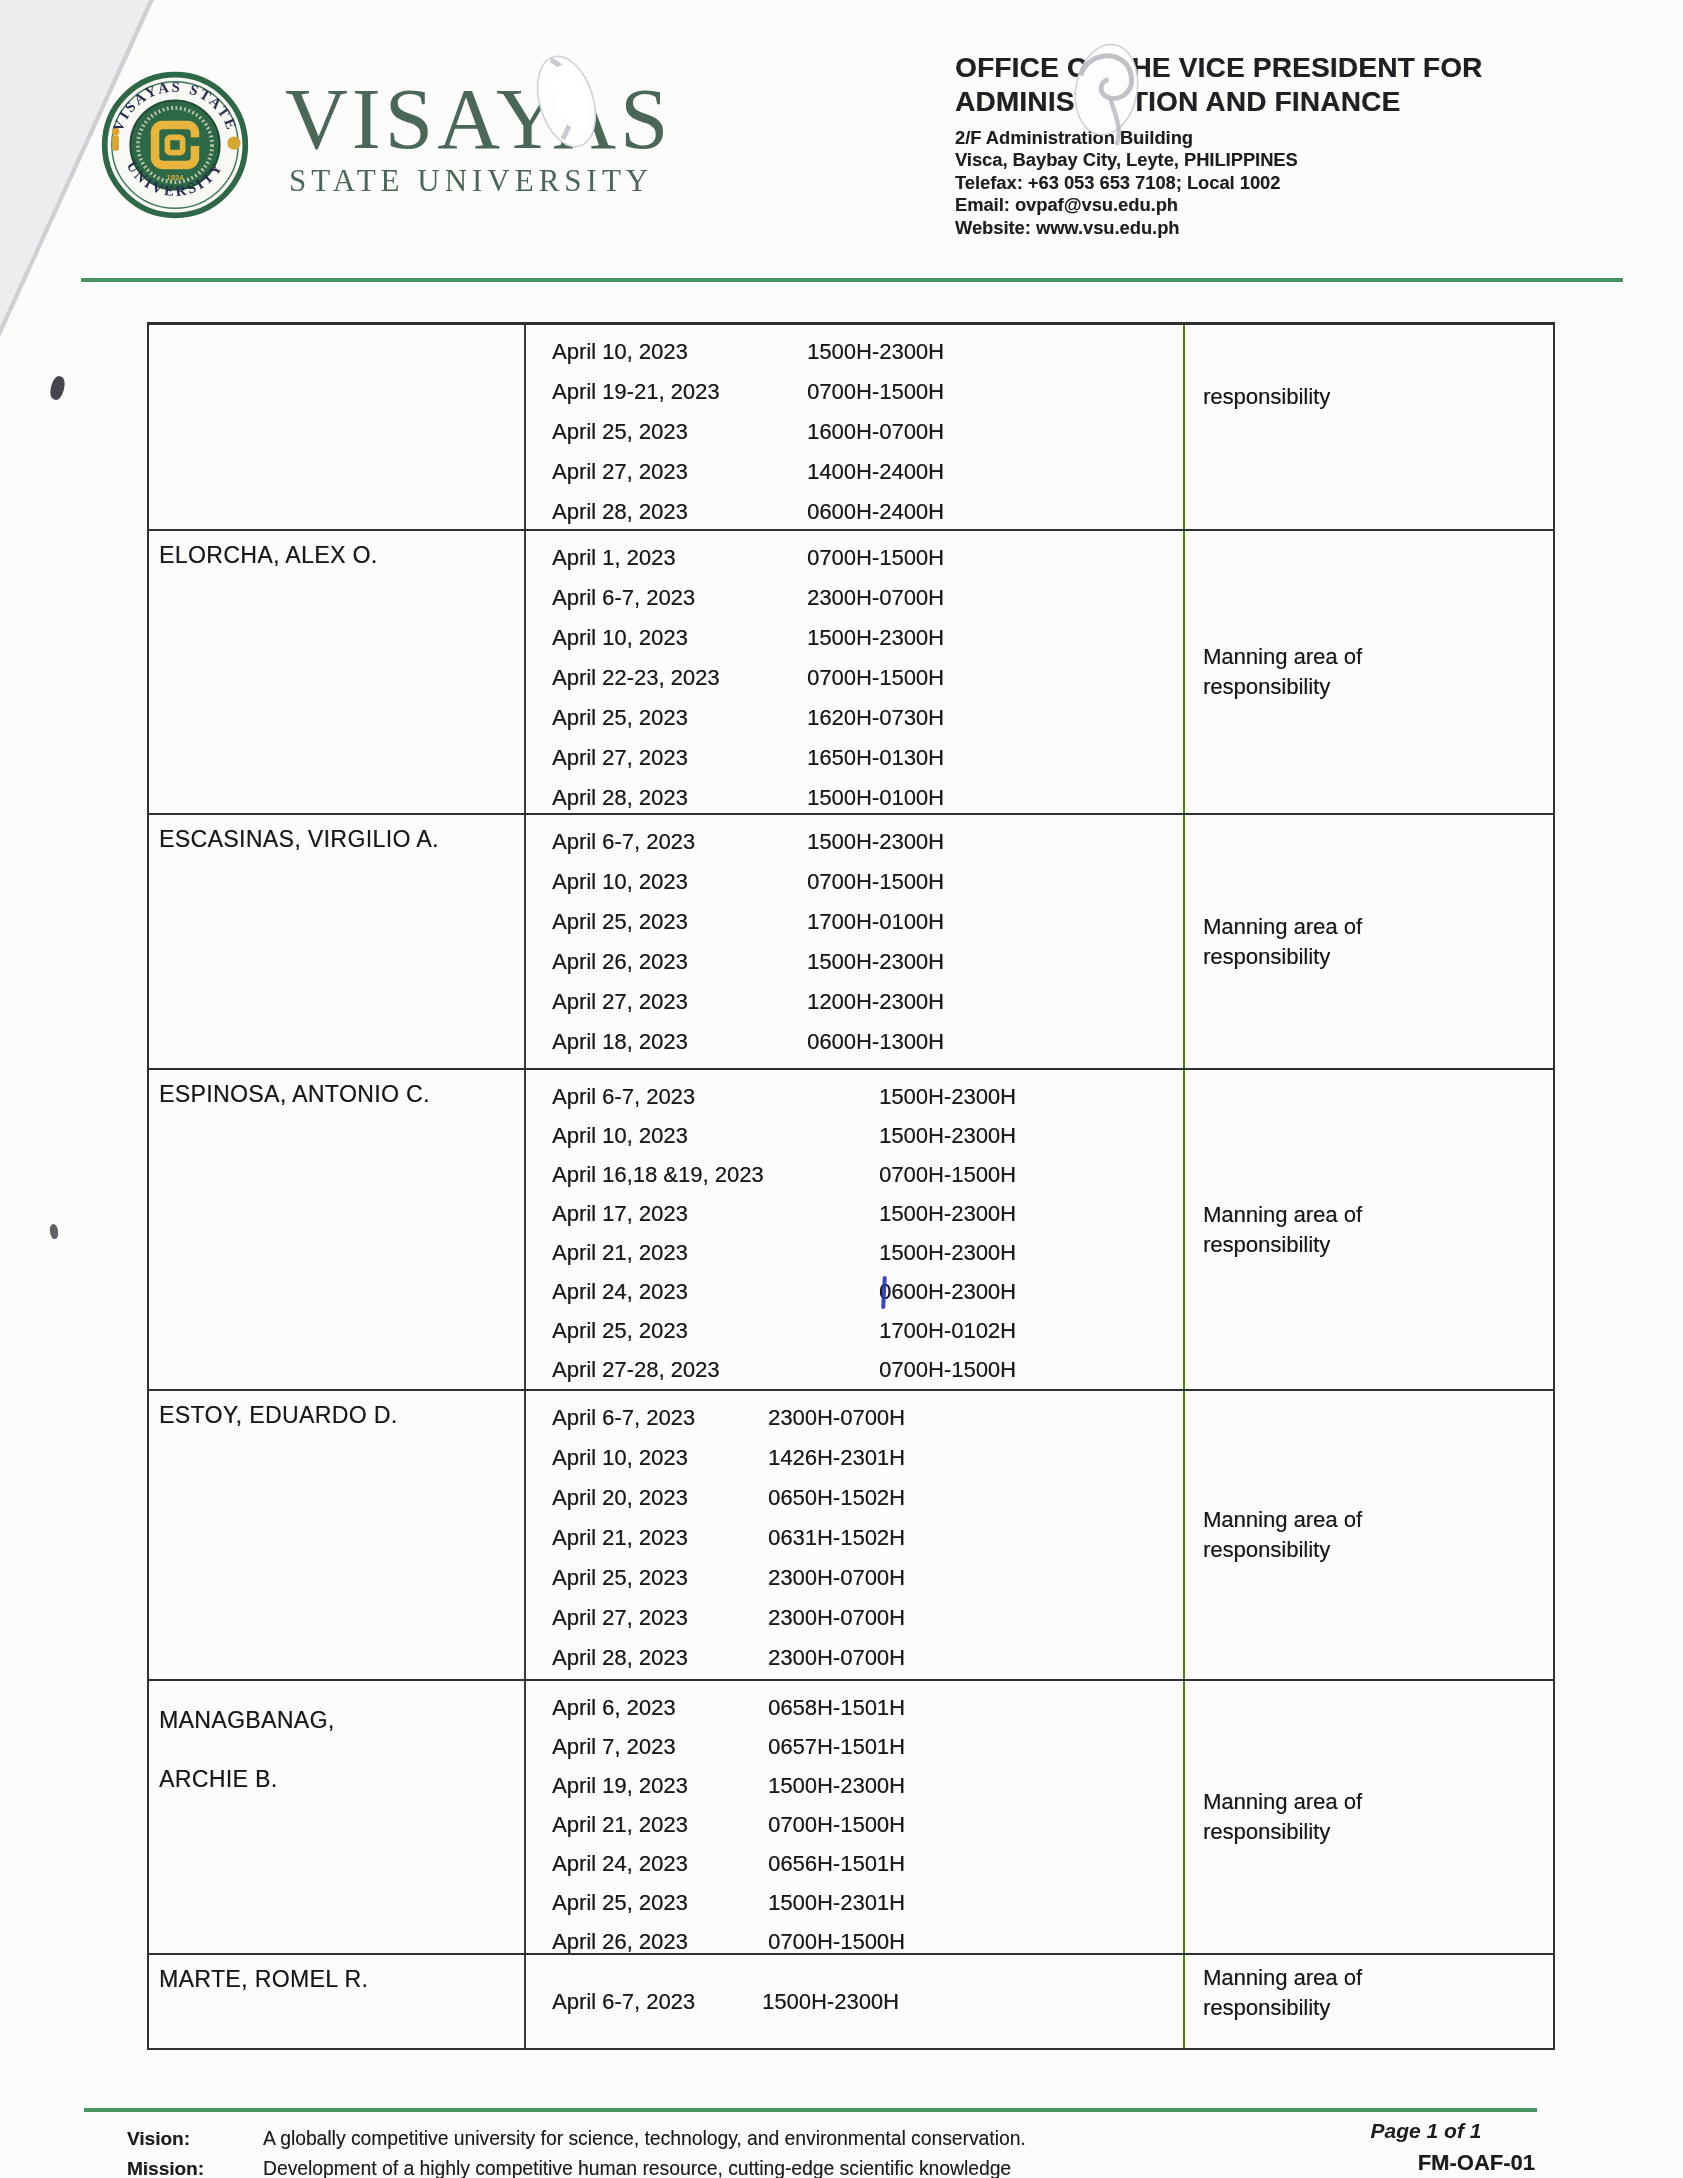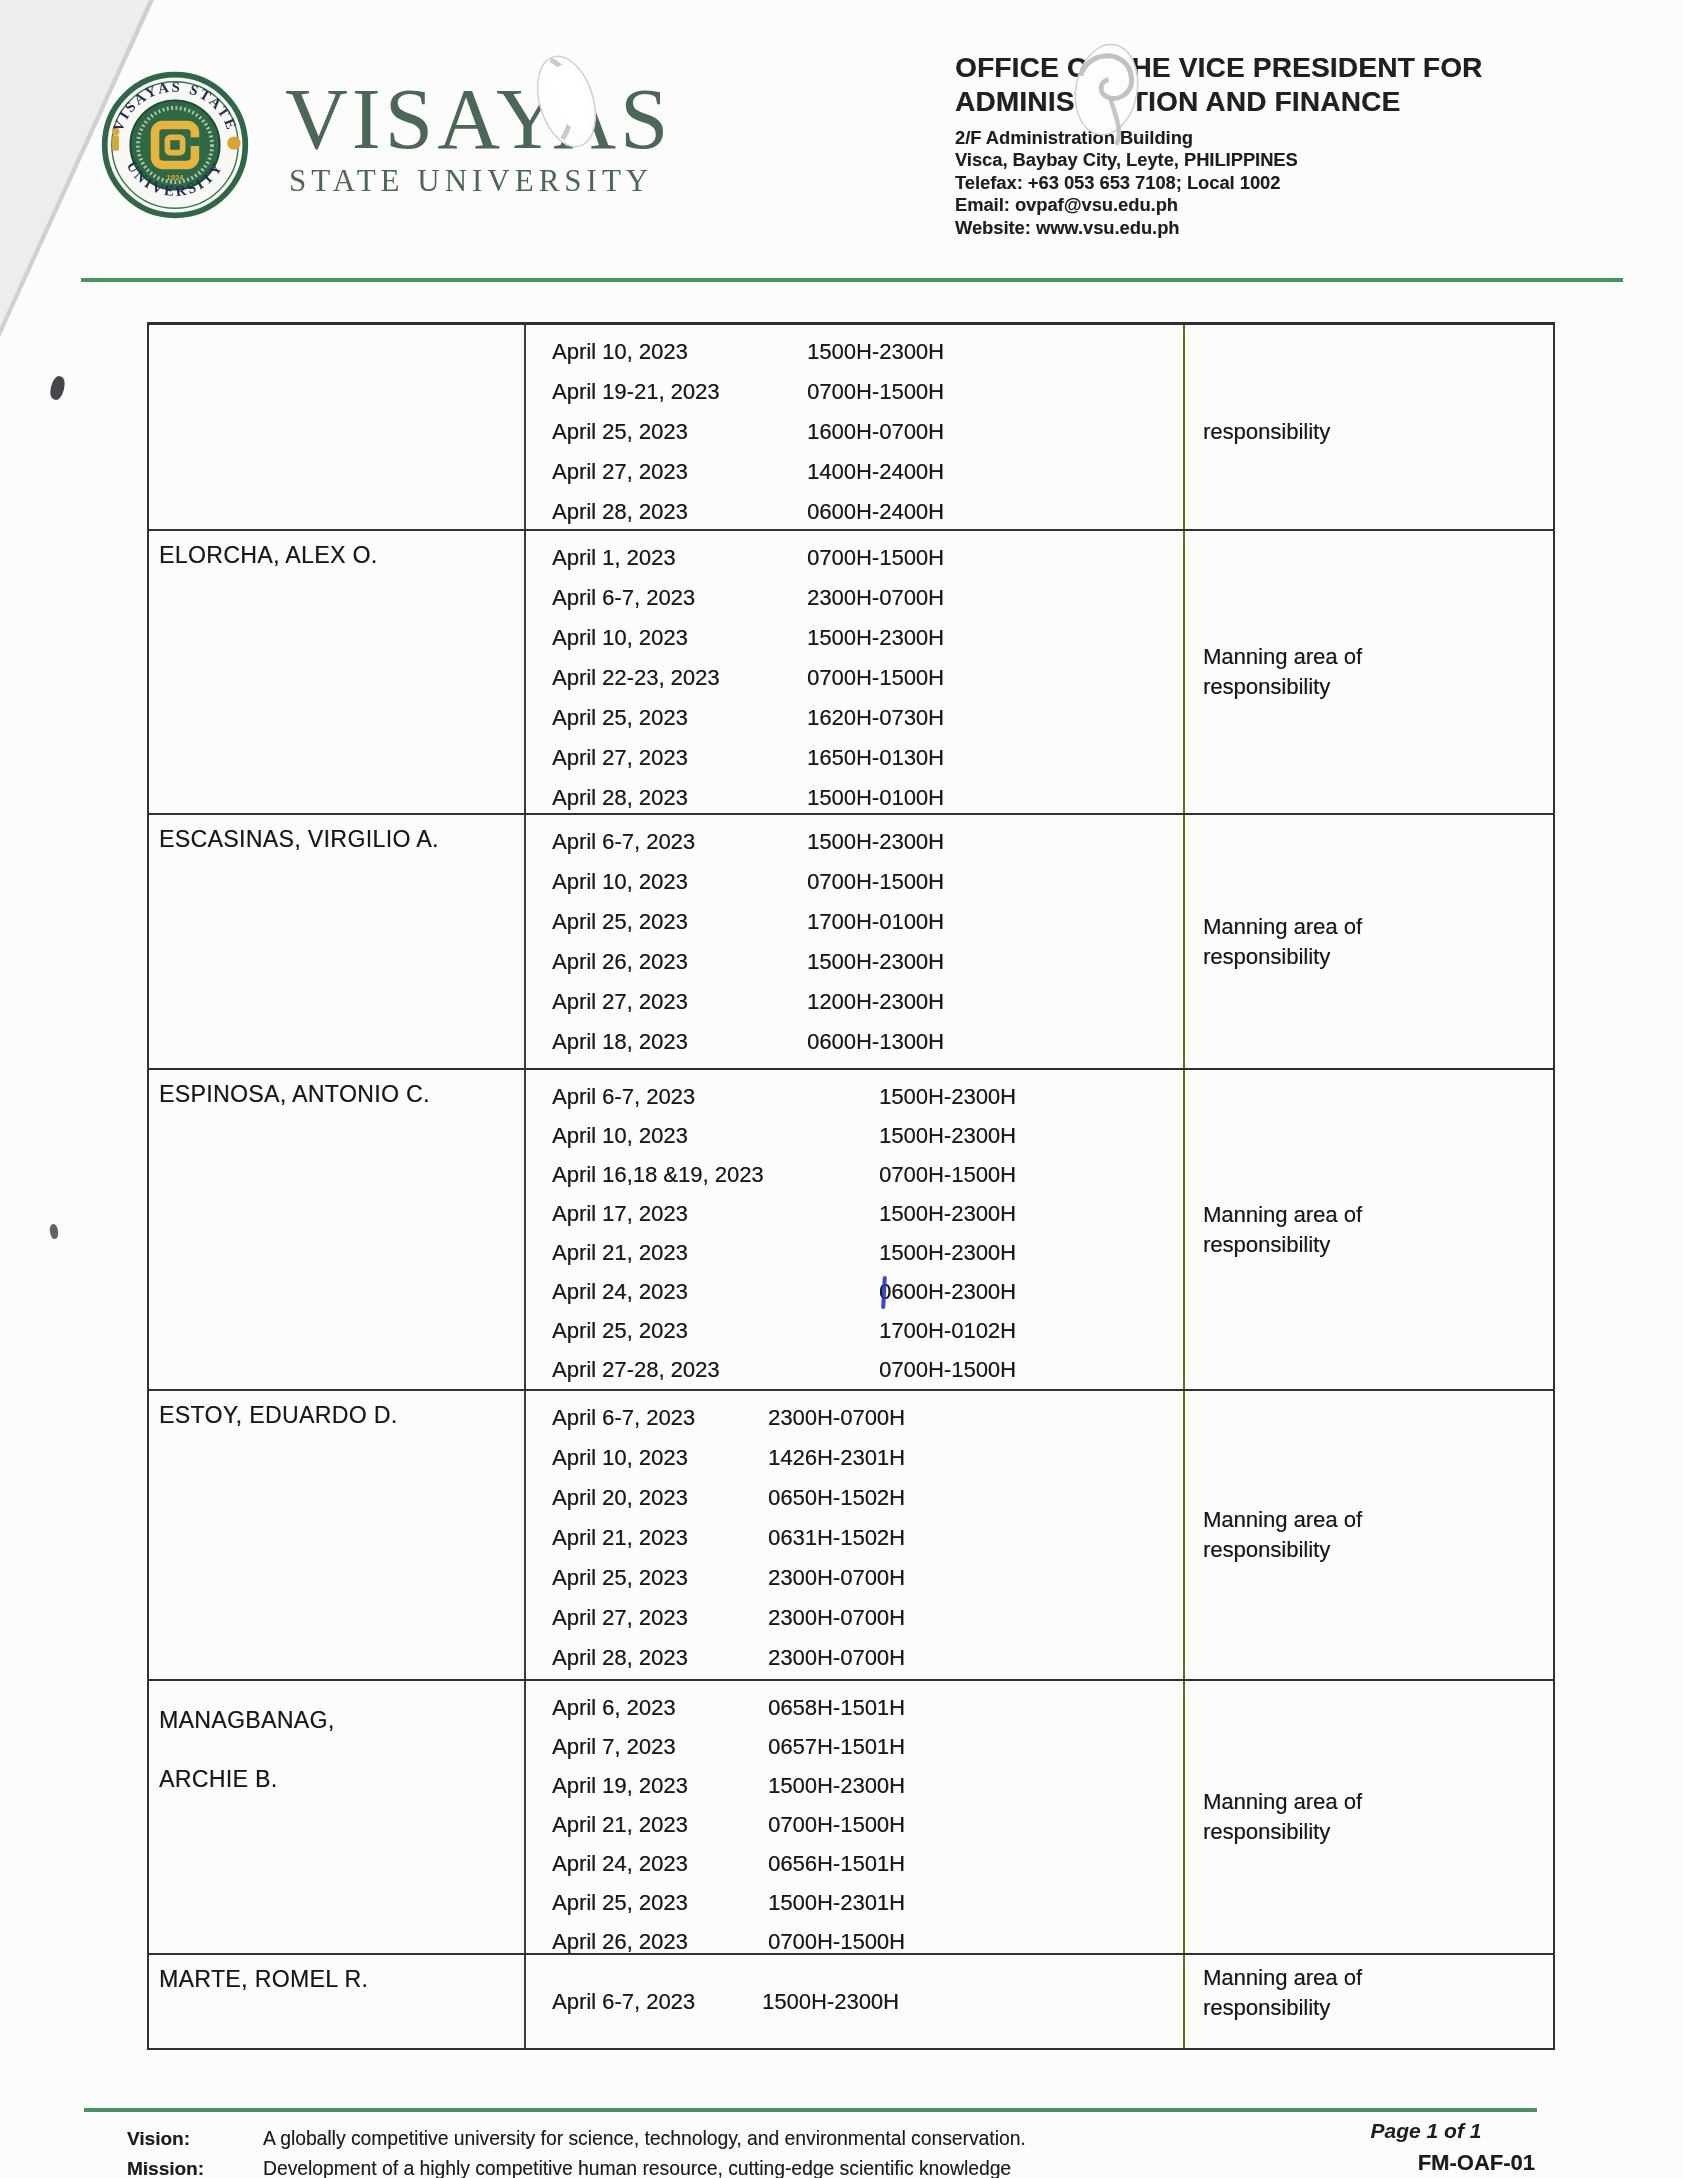--- a/index.html
+++ b/index.html
@@ -63,21 +63,21 @@
     text-shadow:0.4px 0.4px 0.5px rgba(25,25,30,.5);}
 
   
   .t-row:nth-child(1){height:206px;}
   .t-row:nth-child(2){height:284px;}
   .t-row:nth-child(3){height:255px;}
   .t-row:nth-child(4){height:321px;}
   .t-row:nth-child(5){height:290px;}
   .t-row:nth-child(6){height:274px;}
   .t-row:nth-child(7){height:93px;}
-  .t-row:nth-child(1) .remark-cell{align-items:center;padding-top:10px;}
+  .t-row:nth-child(1) .remark-cell{align-items:flex-start;padding-top:10px;margin-top:47px;}
   .t-row:nth-child(4) .s-date{width:327px;}
   .t-row:nth-child(4) .sched-line{height:39px;line-height:39px;}
   .t-row:nth-child(5) .s-date{width:216px;}
   .t-row:nth-child(6) .s-date{width:216px;}
   .t-row:nth-child(6) .sched-line{height:39px;line-height:39px;}
   .t-row:nth-child(6) .name{max-width:233px;line-height:59px;}
   .t-row:nth-child(7) .s-date{width:210px;}
   .t-row:nth-child(7) .sched-cell{display:flex;align-items:center;padding-top:0;}
   .t-row:nth-child(7) .remark-cell{align-items:flex-start;padding-top:8px;}
 

